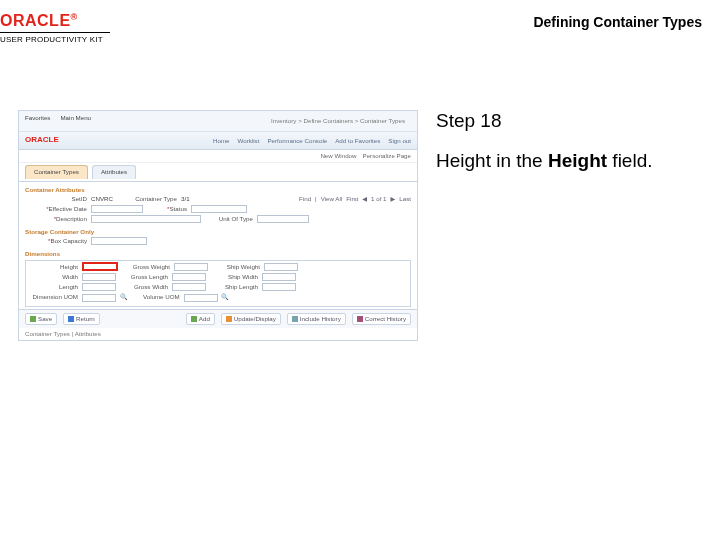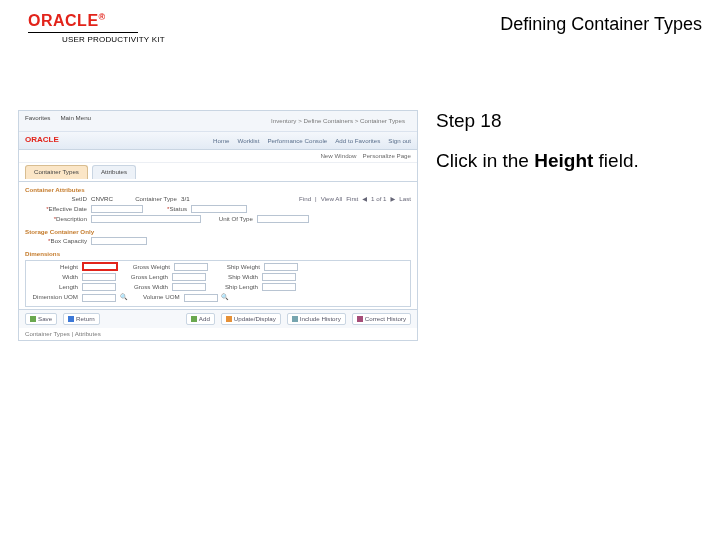--- a/index.html
+++ b/index.html
@@ -8,40 +8,41 @@
     height: 540px;
     background: #fff;
     font-family: Arial, Helvetica, sans-serif;
     font-size: 11px;
     position: relative;
     overflow: hidden;
   }
   .header-row {
     display: flex;
     align-items: flex-start;
-    padding: 12px 18px 6px 28px;
+    padding: 12px 18px 6px 0;
   }
   .brand {
     display: flex;
     flex-direction: column;
   }
   .brand-logo {
     color: #e2231a;
     font-weight: bold;
     font-size: 16px;
     letter-spacing: 0.5px;
     font-family: Arial, sans-serif;
   }
   .brand-tm { font-size: 9px; vertical-align: super; }
   .brand-line { border-top: 1px solid #000; margin: 2px 0 2px 0; width: 110px;}
-  .brand-sub { font-size: 8px; letter-spacing: 0.2px; margin-left: 34px; }
+  .brand-sub { font-size: 8px; letter-spacing: 0.2px; }
   .title-right {
     margin-left: auto;
-    font-size: 18px;
+    font-size: 14px;
     padding-top: 2px;
+    font-weight: bold;
   }
   .content {
     display: flex;
     padding: 60px 18px 0 18px;
     gap: 18px;
     align-items: flex-start;
   }
 
   
   .app-shell {
@@ -270,16 +271,16 @@
           <span class="mini-ico" style="background:#a64d79"></span>
           <span>Correct History</span>
         </span>
     </div>
     <div class="status">Container Types | Attributes</div>
   </div>
 
   <div class="instr">
     <div class="step">Step 18</div>
     <div class="body">
-      <span>Click in the </span><strong>Height</strong><span> field.</span>
+      <span>Height in the </span><strong>Height</strong><span> field.</span>
     </div>
   </div>
 </div>
 
 </body></html>

